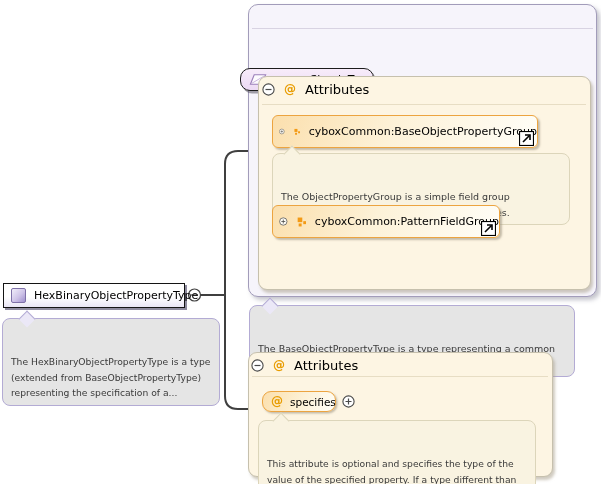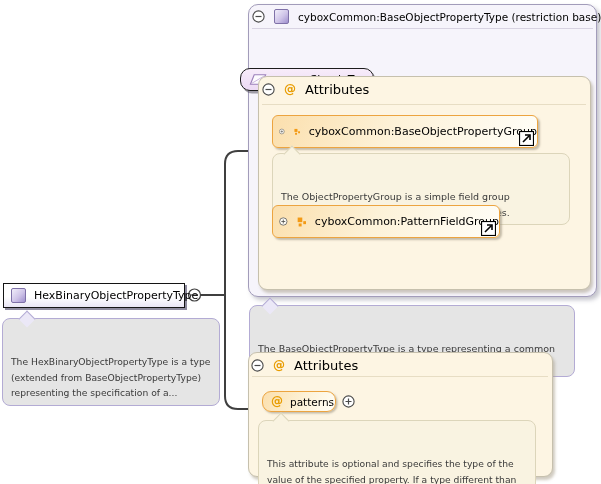--- a/index.html
+++ b/index.html
@@ -72,28 +72,20 @@
     <path d="M199.5 295 H225" fill="none" stroke="#3f3f3f" stroke-width="2"></path>
     <path d="M248 151 H238 Q225 151 225 164 V396 Q225 409 238 409 H248" fill="none" stroke="#3f3f3f" stroke-width="2"></path>
     <g>
       <circle cx="194.5" cy="295" r="6" fill="#ffffff" stroke="#3f3f3f" stroke-width="1.2"></circle>
       <path d="M191 295 h7" stroke="#3f3f3f" stroke-width="1.2"></path>
     </g>
   </svg>
 
   <div class="abs purple-panel" style="left:248px;top:4px;width:349px;height:293px;"></div>
 
-  <div class="abs hdr" style="left:252px;top:9px;height:15px;">
-    <svg width="13" height="13" viewBox="0 0 13 13">
-      <circle cx="6.5" cy="6.5" r="5.6" fill="#fff" stroke="#4a4a4a" stroke-width="1.1"></circle>
-      <path d="M3.5 6.5h6" stroke="#4a4a4a" stroke-width="1.2"></path>
-    </svg>
-    <span class="ct-icon"></span>
-    <span class="hdr-title">cyboxCommon:BaseObjectPropertyType (restriction base)</span>
-  </div>
   <div class="abs sep" style="left:252px;top:28px;width:341px;"></div>
 
   <div class="abs badge" style="left:240px;top:40px;width:134px;height:23px;margin-top:28px;">
     <svg width="19" height="13" viewBox="0 0 19 13">
       <path d="M5.5 1.5 L17.5 1.5 L13.5 11.5 L1.5 11.5 Z" fill="#fdfbfe" stroke="#9c80ba" stroke-width="1.2"></path>
       <path d="M3 10.5 L16.5 2.5" stroke="#c9b3dd" stroke-width="1"></path>
     </svg>
     <span class="badge-label">xs:anySimpleType</span>
   </div>
 
@@ -167,21 +159,21 @@
       <circle cx="6.5" cy="6.5" r="5.6" fill="#fff" stroke="#4a4a4a" stroke-width="1.1"></circle>
       <path d="M3.5 6.5h6" stroke="#4a4a4a" stroke-width="1.2"></path>
     </svg>
     <span class="at-icon">@</span>
     <span class="hdr-title-sm">Attributes</span>
   </div>
   <div class="abs sep-cream" style="left:252px;top:376px;width:296px;"></div>
 
   <div class="abs attr-box" style="left:262px;top:391px;width:74px;height:21px;">
     <span class="at-icon">@</span>
-    <span class="attr-label">patterns</span>
+    <span class="attr-label">specifies</span>
   </div>
   <svg class="abs" style="left:342px;top:395px;" width="13" height="13" viewBox="0 0 13 13">
     <circle cx="6.5" cy="6.5" r="5.6" fill="#fff" stroke="#4a4a4a" stroke-width="1.1"></circle>
     <path d="M3.5 6.5h6 M6.5 3.5v6" stroke="#4a4a4a" stroke-width="1.2"></path>
   </svg>
 
   <div class="abs note note-cream" style="left:258px;top:420px;min-width:278px;font-size:9.2px;">
     <span class="tail tail-cream" style="left:16px;"></span>
     <span>This attribute is optional and specifies the type of the
 value of the specified property. If a type different than

